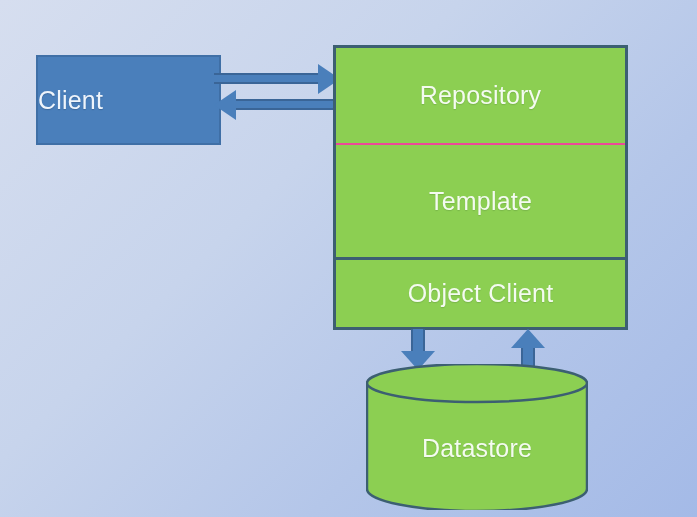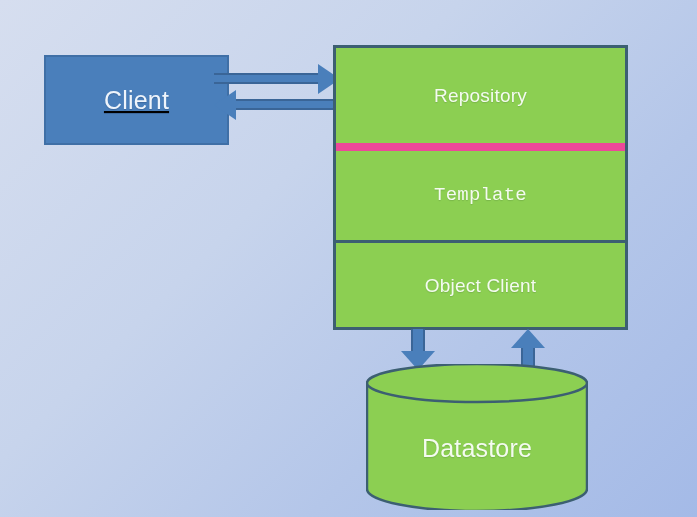--- a/index.html
+++ b/index.html
@@ -28,31 +28,30 @@
     letter-spacing: 0.2px;
     text-align: center;
     line-height: 1;
     white-space: nowrap;
     text-shadow: 0 1px 1px rgba(40,70,40,0.18);
   }
 
   
   #client-box {
     position: absolute;
-    left: 44px;
+    left: 36px;
     top: 55px;
     width: 185px;
     height: 90px;
     background: #4a7fbb;
     border: 2px solid #3f6fa6;
     box-sizing: border-box;
     display: flex;
     align-items: center;
-    justify-content: center;
-    text-decoration: underline;
+    justify-content: flex-start;
   }
   #client-box .node-label {
     font-size: 25px;
     color: #eef4fb;
     text-shadow: 0 1px 1px rgba(30,55,95,0.3);
   }
 
   
   #service-stack {
     position: absolute;
@@ -67,23 +66,23 @@
     flex-direction: column;
   }
   .stack-row {
     background: #8ccf52;
     display: flex;
     align-items: center;
     justify-content: center;
     box-sizing: border-box;
   }
   #stack-row-repository { height: 95px; }
-  #stack-row-template   { height: 97px; border-top: 8px solid #ec4899; font-family: Liberation Mono, monospace; }
+  #stack-row-template   { height: 114px; border-top: 2px solid #ec4899; }
   #stack-row-objectmap  { flex: 1;      border-top: 3px solid #3c5f72; }
-  .stack-row .node-label { font-size: 19px; }
+  .stack-row .node-label { font-size: 25px; }
 
   
   .h-arrow { position: absolute; }
   .h-arrow .shaft {
     position: absolute;
     height: 11px;
     background: #4a7fbb;
     border-top: 2px solid #3a6597;
     border-bottom: 2px solid #3a6597;
     box-sizing: border-box;

